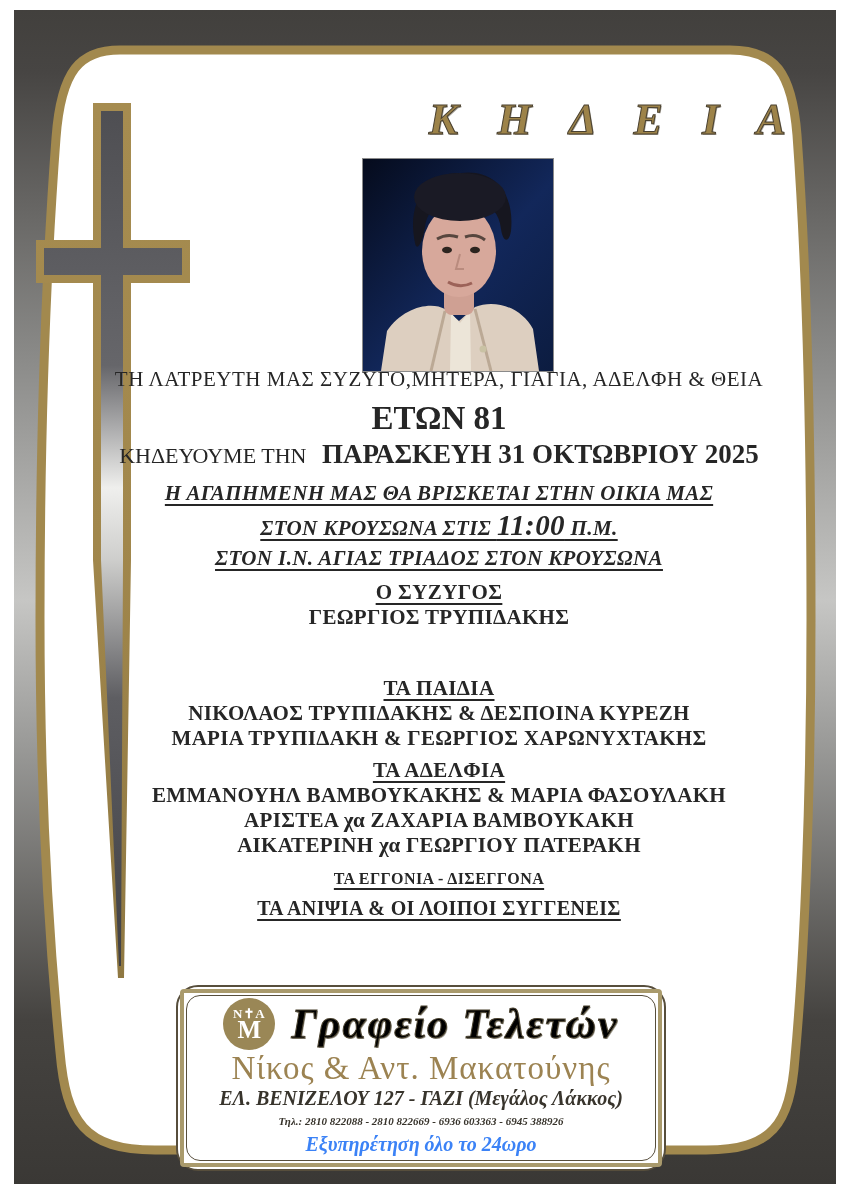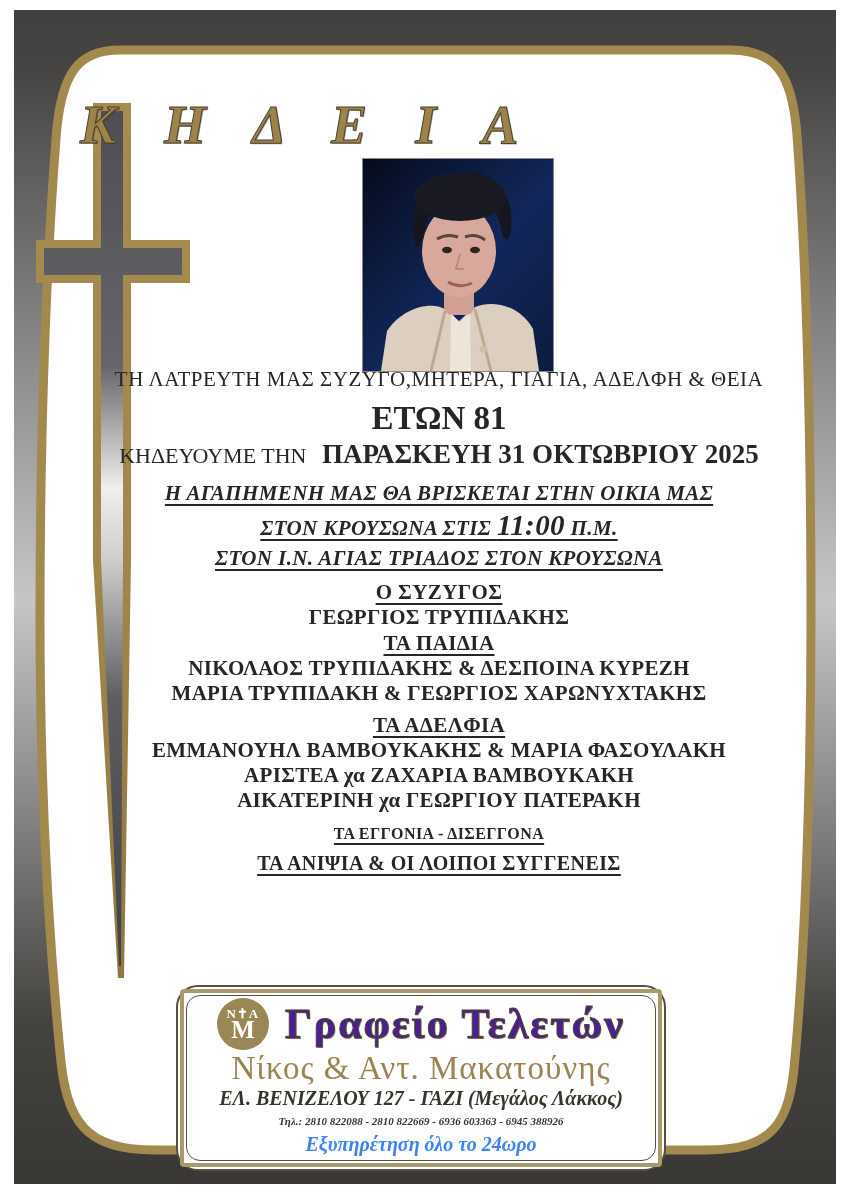--- a/index.html
+++ b/index.html
@@ -5,22 +5,22 @@
   html,body{margin:0;padding:0;background:#ffffff;}
   .page{
     position:relative;width:848px;height:1200px;overflow:hidden;
     background:#ffffff;
     font-family:"Liberation Serif","DejaVu Serif",serif;
     color:#262626;
   }
   .bg-svg{position:absolute;left:0;top:0;width:848px;height:1200px;}
   
   .main-title{
-    position:absolute;left:80px;top:94px;width:720px;text-align:left;
-    font-size:54px;font-weight:bold;font-style:italic;
+    position:absolute;left:80px;top:94px;width:720px;text-align:right;
+    font-size:44px;font-weight:bold;font-style:italic;
     letter-spacing:0.32em;color:#9d8349;
     -webkit-text-stroke:1px #4a4130;
     text-shadow:1px 1px 0 rgba(60,52,30,.45);
   }
   
   .portrait{
     position:absolute;left:362px;top:158px;width:190px;height:212px;
     border:1px solid #8a8a8a;box-sizing:content-box;background:#0c1c40;
   }
   .portrait svg{display:block;}
@@ -35,21 +35,21 @@
   .announce{font-size:22px;line-height:32px;margin-top:0;}
   .announce .date{font-size:27px;font-weight:bold;margin-left:10px;}
   .uline{text-decoration:underline;text-decoration-thickness:2px;text-underline-offset:4px;}
   .detail{font-size:21px;line-height:27px;font-weight:bold;font-style:italic;letter-spacing:.4px;}
   .detail.tall{line-height:33px;}
   .detail .time{font-size:29px;}
   .d1{margin-top:8px;}
   .d2{margin-top:2px;}
   .d3{margin-top:4px;}
   .d4{margin-top:0px;}
-  .fam-head{font-size:21px;line-height:26px;font-weight:bold;letter-spacing:.4px;}
+  .fam-head{font-size:21px;line-height:26px;font-weight:bold;letter-spacing:.4px;margin-top:45px;}
   .fam-name{font-size:21px;line-height:25px;font-weight:bold;letter-spacing:.3px;}
   .sp-h{margin-top:7px;}
   .list{margin:0;padding:0;list-style:none;}
   .list li{font-size:21px;line-height:25px;font-weight:bold;letter-spacing:.3px;}
   .sib-h{margin-top:6px;}
   .gc-h{font-size:16px;line-height:27px;margin-top:7px;}
   .rel-h{font-size:20px;line-height:24px;margin-top:4px;}
   
   .fh-box{
     position:absolute;left:176px;top:985px;width:490px;
@@ -60,21 +60,21 @@
   .fh-inner{border:1.5px solid #574e3c;border-radius:14px;padding:2px 4px 4px 4px;text-align:center;}
   .fh-row1{display:flex;align-items:center;justify-content:center;gap:16px;height:52px;}
   .fh-logo{
     width:52px;height:52px;border-radius:50%;background:#9a8756;color:#ffffff;
     display:flex;flex-direction:column;align-items:center;justify-content:center;
     line-height:1;flex:0 0 auto;
   }
   .fh-logo .lt{font-size:13px;font-weight:bold;letter-spacing:1px;}
   .fh-logo .lb{font-size:25px;font-weight:bold;margin-top:-3px;}
   .fh-script{
-    font-size:42px;font-weight:bold;color:#4c1d95;
+    font-size:42px;font-weight:bold;font-style:italic;color:#000000;
     -webkit-text-stroke:1px #4b4330;letter-spacing:2px;
     text-shadow:1px 1px 0 rgba(60,52,30,.5);
   }
   .fh-owners{font-size:33px;line-height:36px;color:#9c8352;letter-spacing:1px;}
   .fh-address{font-size:20px;line-height:25px;font-weight:bold;font-style:italic;color:#38342c;}
   .fh-phones{font-size:11px;line-height:21px;font-weight:bold;font-style:italic;color:#38342c;}
   .fh-note{font-size:20px;line-height:24px;font-weight:bold;font-style:italic;color:#3b82f6;}
 </style>
 </head>
 <body>

